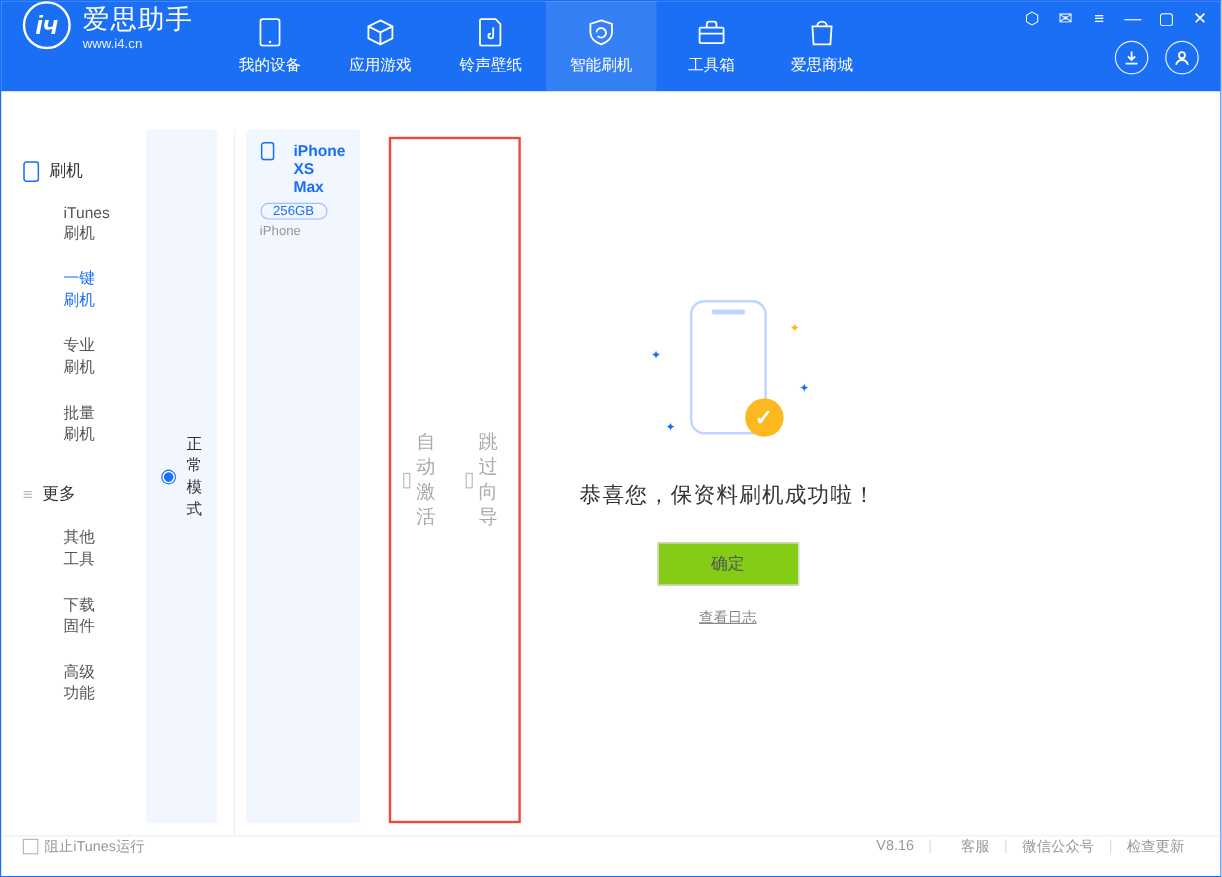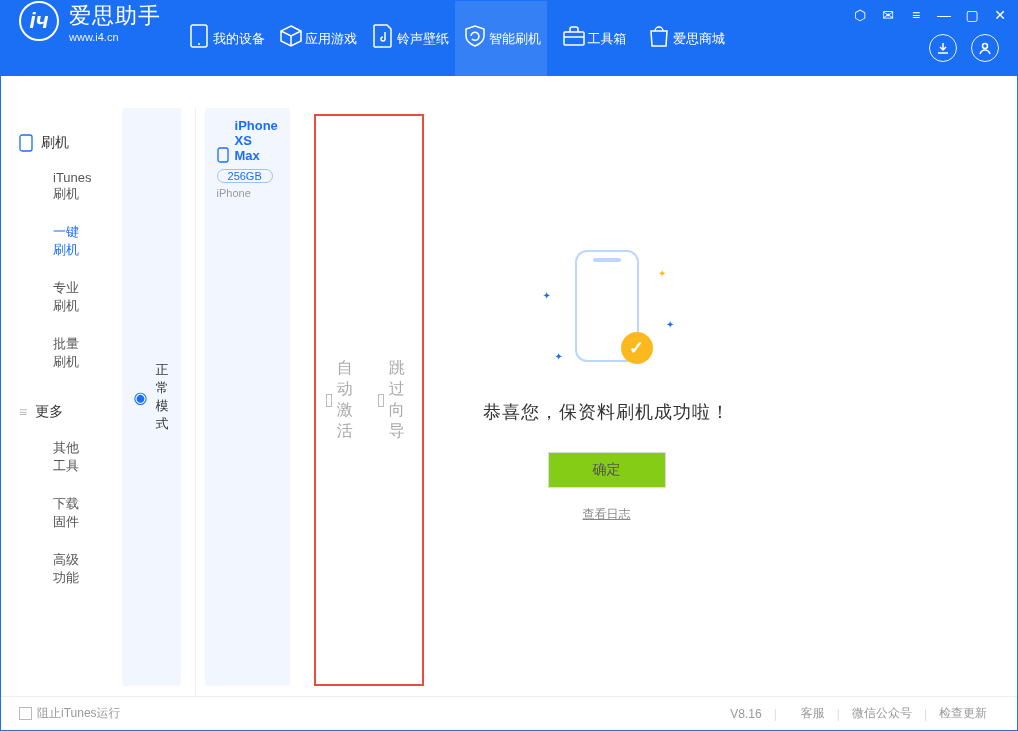--- a/index.html
+++ b/index.html
@@ -7,41 +7,41 @@
 .window { width: 1018px; height: 731px; border: 1px solid #1b6ff5; position: relative; display: flex; flex-direction: column; background: #fff; }
 
 
 .header { height: 75px; background: linear-gradient(to bottom, #1b6ff5, #1b6ff5); display: flex; align-items: stretch; position: relative; }
 .logo-area { display: flex; padding: 0 18px; }
 .logo-circle { width: 40px; height: 40px; border: 2px solid #fff; border-radius: 50%; display: flex; align-items: center; justify-content: center; font-weight: bold; color: #fff; font-size: 22px; font-style: italic; }
 .logo-text { display: flex; flex-direction: column; margin-left: 10px; color: #fff; }
 .logo-title { font-size: 22px; font-weight: 500; letter-spacing: 1px; }
 .logo-sub { font-size: 11px; opacity: .9; }
 .nav-tabs { display: flex; }
-.nav-tab { width: 92px; display: flex; flex-direction: row; align-items: center; justify-content: center; color: #fff; font-size: 13px; cursor: pointer; }
+.nav-tab { width: 92px; display: flex; flex-direction: column; align-items: center; justify-content: center; color: #fff; font-size: 13px; cursor: pointer; }
 .nav-tab.active { background: rgba(255,255,255,.12); }
 .nav-tab .nav-icon { width: 28px; height: 24px; margin-bottom: 6px; display: flex; align-items: center; justify-content: center; }
 .win-controls { position: absolute; right: 8px; top: 6px; display: flex; gap: 10px; color: #fff; font-size: 14px; }
 .win-controls > div { cursor: pointer; width: 18px; text-align: center; }
 .header-right-icons { position: absolute; right: 18px; bottom: 14px; display: flex; gap: 14px; }
 .circle-btn { width: 28px; height: 28px; border: 1.5px solid rgba(255,255,255,.9); border-radius: 50%; display: flex; align-items: center; justify-content: center; color: #fff; cursor: pointer; }
 
 
 .body { flex: 1; display: flex; overflow: hidden; }
 .sidebar { width: 195px; border-right: 1px solid #eee; display: flex; flex-direction: row; margin-top: 32px; }
 .side-scroll { flex: 1; padding-top: 18px; }
 .side-group-title { display: flex; align-items: center; gap: 8px; padding: 8px 18px; color: #333; font-size: 14px; }
 .side-group-title .ticon { color: #1b6ff5; }
 .side-item { padding: 10px 18px 10px 52px; font-size: 13px; color: #555; cursor: pointer; }
 .side-item.active { color: #1b6ff5; }
 
 .mode-box, .device-box { margin: 0 12px 10px; background: #f1f6ff; border-radius: 3px; padding: 10px 12px; font-size: 13px; }
 .mode-box { display: flex; align-items: center; gap: 8px; color: #333; }
 .mode-dot { color: #1b6ff5; font-size: 16px; }
-.device-box .dname { color: #1b6ff5; font-weight: 600; display: flex; align-items: flex-end; gap: 6px; }
+.device-box .dname { color: #1b6ff5; font-weight: 600; display: flex; align-items: flex-start; gap: 16px; }
 .device-box .dcap { display: inline-block; margin-top: 6px; border: 1px solid #9cc1ff; color: #1b6ff5; border-radius: 10px; padding: 0 10px; font-size: 11px; }
 .device-box .dtype { margin-top: 4px; color: #999; font-size: 11px; }
 
 .bottom-highlight { margin: 6px 12px 10px; border: 2px solid #e74c3c; padding: 8px 10px; display: flex; gap: 18px; font-size: 16px; color: #aaa; }
 .chk { display: flex; align-items: center; gap: 5px; cursor: pointer; }
 .chk-box { width: 13px; height: 13px; border: 1px solid #bbb; }
 
 
 .main { flex: 1; display: flex; flex-direction: column; align-items: center; justify-content: center; position: relative; }
 .success-illus { position: relative; width: 140px; height: 120px; margin-bottom: 30px; }
@@ -51,21 +51,21 @@
 .spark { position: absolute; color: #1b6ff5; font-size: 10px; }
 .spark.s1 { left: 6px; top: 40px; }
 .spark.s2 { right: 10px; top: 18px; color: #fcb91f; }
 .spark.s3 { right: 2px; bottom: 40px; }
 .spark.s4 { left: 18px; bottom: 8px; }
 .success-text { font-size: 18px; color: #333; margin-bottom: 28px; letter-spacing: 1px; }
 .ok-btn { border: 1px solid #ddd; padding: 8px 44px; font-size: 14px; color: #555; background: #84cc16; cursor: pointer; margin-bottom: 18px; }
 .view-log { font-size: 12px; color: #888; text-decoration: underline; cursor: pointer; }
 
 
-.footer { height: 34px; border-top: 1px solid #eee; display: flex; align-items: center; padding: 0 18px; font-size: 12px; color: #999; }
+.footer { height: 34px; border-top: 1px solid #eee; display: flex; align-items: flex-start; padding: 0 18px; font-size: 12px; color: #999; }
 .footer .spacer { flex: 1; }
 .footer .flink { margin: 0 12px; cursor: pointer; }
 .footer .fdiv { color: #ddd; }
 
 svg { display: block; }
 </style>
 </head>
 <body>
 
 <div class="window">

